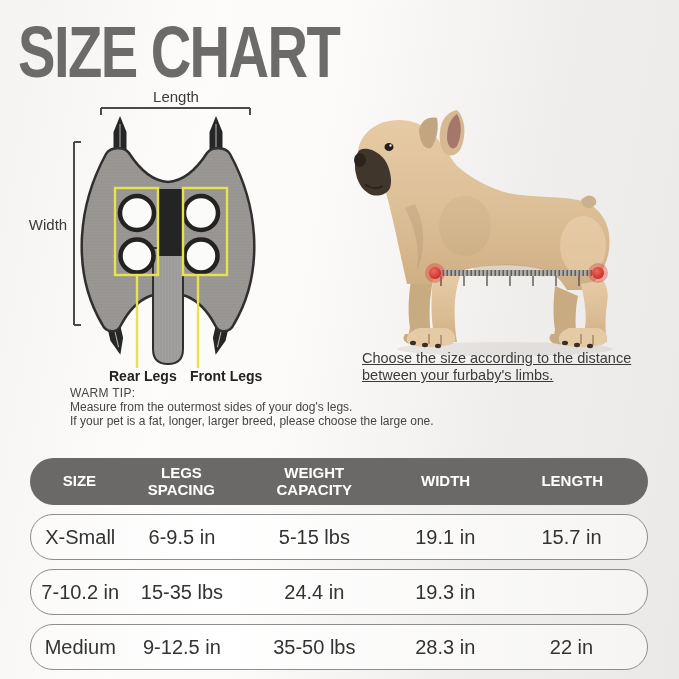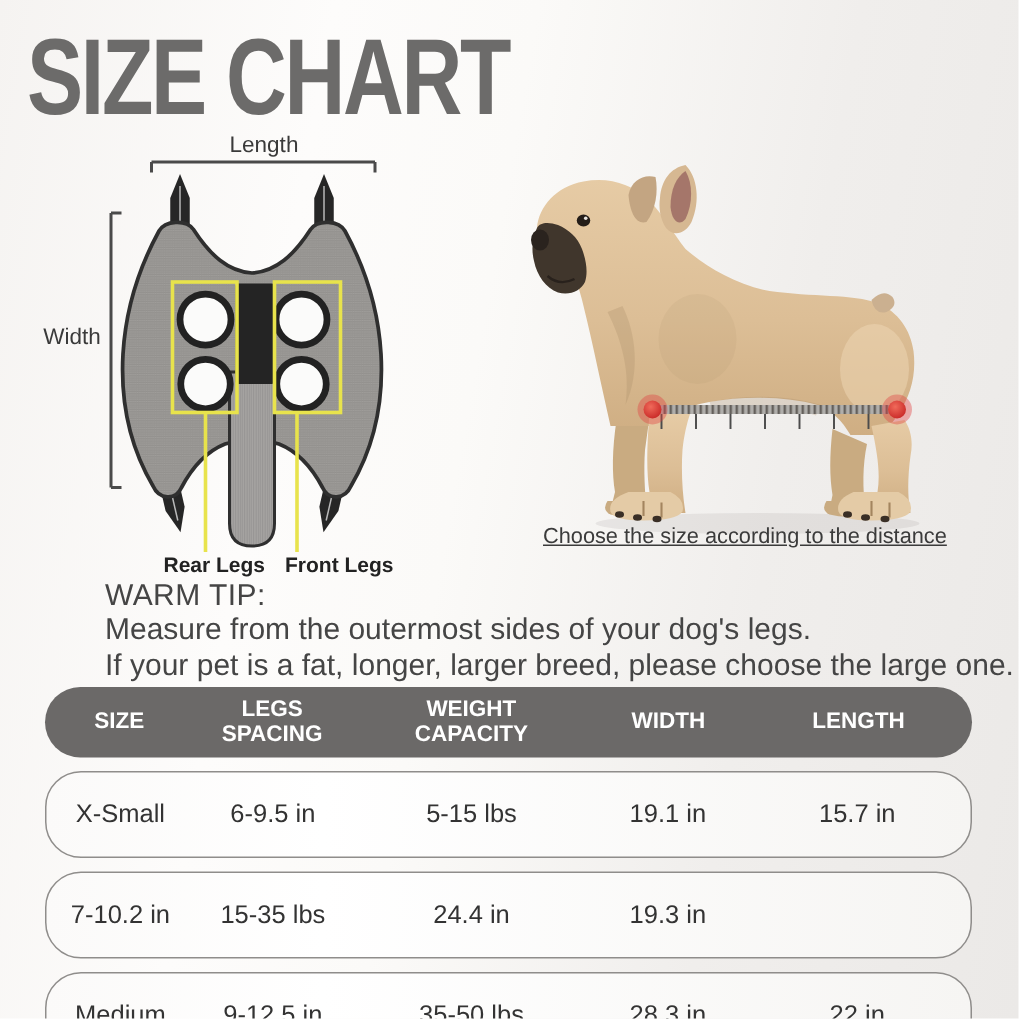--- a/index.html
+++ b/index.html
@@ -20,35 +20,35 @@
   .diag-label{font-size:15px;color:#3a3a3a;}
   .length-label{left:101px;top:88px;width:150px;text-align:center;}
   .width-label{left:22px;top:216px;width:52px;text-align:center;}
   .leg-label{font-size:14px;font-weight:600;color:#222;top:368px;white-space:nowrap;}
   .rear-legs-label{left:109px;}
   .front-legs-label{left:168px;padding-left:22px;}
   
   .measure-note{left:362px;top:350px;font-size:14.5px;color:#3b3b3b;line-height:1.2;}
   .measure-note div{white-space:nowrap;text-decoration:underline;}
   
-  .warm-tip{left:70px;top:386px;font-size:20px;color:#454545;line-height:1.17;}
+  .warm-tip{left:70px;top:386px;font-size:12px;color:#454545;line-height:1.17;}
   .warm-tip div{white-space:nowrap;}
   .warm-tip .heading{letter-spacing:.3px;}
   
   .size-table{left:30px;top:458px;width:618px;}
   .t-grid{display:grid;grid-template-columns:16% 17% 26% 16.5% 24.5%;align-items:center;text-align:center;}
   .t-head{
     background:#6b6968;border-radius:26px;height:47px;color:#ffffff;
     font-weight:bold;font-size:15px;line-height:1.08;margin-bottom:9px;
   }
   .t-head .cell span{display:inline-block;max-width:92px;}
   .t-row{
-    height:58px;border:1.4px solid #8f8d8b;border-radius:24px;box-sizing:border-box;
+    height:46px;border:1.4px solid #8f8d8b;border-radius:24px;box-sizing:border-box;
     background:linear-gradient(90deg,#fbfaf9 0%,#ffffff 30%,#f6f5f3 100%);
-    font-size:17px;color:#333333;margin-bottom:9px;
+    font-size:20px;color:#333333;margin-bottom:9px;
   }
 </style>
 </head>
 <body>
 
 <div class="abs title">SIZE CHART</div>
 
 <svg class="abs" style="left:20px;top:88px;" width="280" height="302" viewBox="0 0 280 302">
   <defs>
     <pattern id="mesh" width="3" height="3" patternUnits="userSpaceOnUse">
@@ -209,20 +209,21 @@
     </g>
     <circle cx="90" cy="165" r="10" fill="#e14040" opacity=".4"></circle>
     <circle cx="90" cy="165" r="6" fill="url(#reddot)"></circle>
     <circle cx="253" cy="165" r="10" fill="#e14040" opacity=".4"></circle>
     <circle cx="253" cy="165" r="6" fill="url(#reddot)"></circle>
   </g>
 </svg>
 
 <div class="abs measure-note">
   <div>Choose the size according to the distance</div>
+  <div>between your furbaby's limbs.</div>
 </div>
 
 <div class="abs warm-tip">
   <div class="heading">WARM TIP:</div>
   <div>Measure from the outermost sides of your dog's legs.</div>
   <div>If your pet is a fat, longer, larger breed, please choose the large one.</div>
 </div>
 
 <div class="abs size-table">
   <div class="t-grid t-head">

